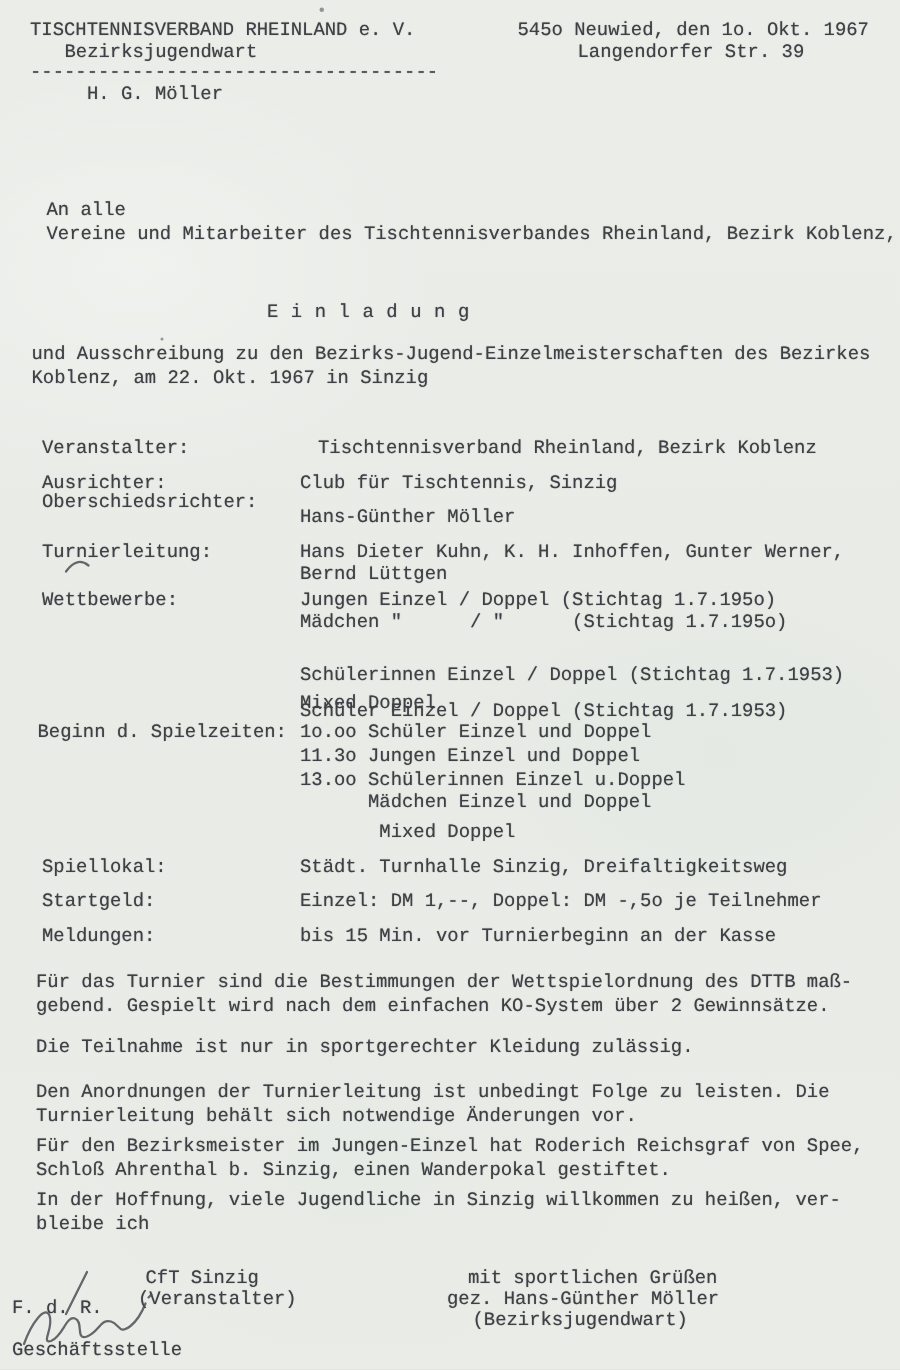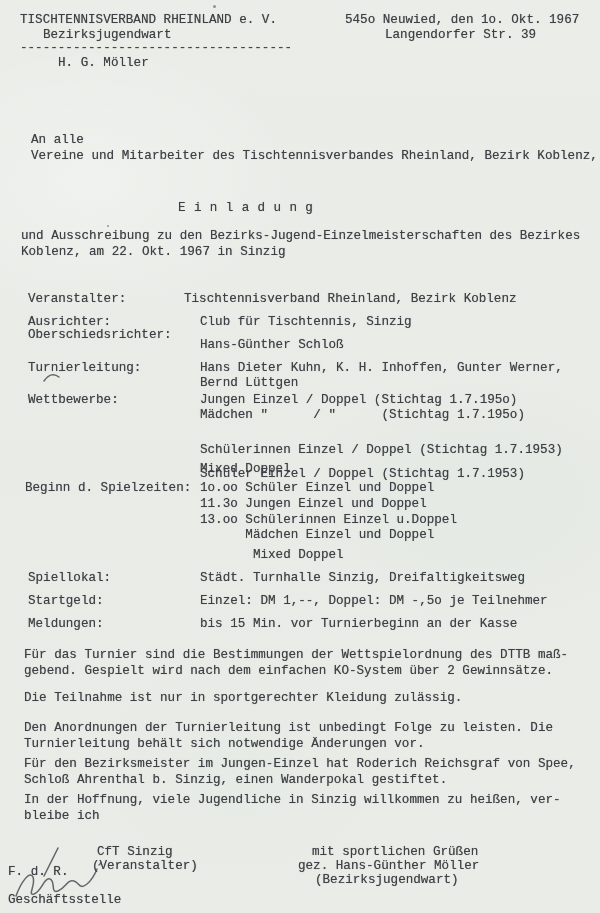--- a/index.html
+++ b/index.html
@@ -45,27 +45,27 @@
 
   <div class="ln" style="top:133px;left:31px;">An alle</div>
   <div class="ln" style="top:149px;left:31px;">Vereine und Mitarbeiter des Tischtennisverbandes Rheinland, Bezirk Koblenz,</div>
 
   <div class="ln heading" style="top:201px;left:178px;">E i n l a d u n g</div>
 
   <div class="ln" style="top:229px;left:21px;">und Ausschreibung zu den Bezirks-Jugend-Einzelmeisterschaften des Bezirkes</div>
   <div class="ln" style="top:245px;left:21px;">Koblenz, am 22. Okt. 1967 in Sinzig</div>
 
   <div class="ln" style="top:292px;left:28px;">Veranstalter:</div>
-  <div class="ln" style="top:292px;left:184px;">Tischtennisverband Rheinland, Bezirk Koblenz</div>
+  <div class="ln" style="top:292px;left:212px;">Tischtennisverband Rheinland, Bezirk Koblenz</div>
 
   <div class="ln" style="top:315px;left:28px;text-align:right;">Ausrichter:</div>
   <div class="ln" style="top:315px;left:200px;">Club für Tischtennis, Sinzig</div>
 
   <div class="ln" style="top:328px;left:28px;">Oberschiedsrichter:</div>
-  <div class="ln" style="top:338px;left:200px;">Hans-Günther Schloß</div>
+  <div class="ln" style="top:338px;left:200px;">Hans-Günther Möller</div>
 
   <div class="ln" style="top:361px;left:28px;">Turnierleitung:</div>
   <div class="ln" style="top:361px;left:200px;text-align:center;">Hans Dieter Kuhn, K. H. Inhoffen, Gunter Werner,</div>
   <div class="ln" style="top:376px;left:200px;">Bernd Lüttgen</div>
 
   <svg class="pen" style="top:370px;left:42px;" width="26" height="14" viewBox="0 0 26 14">
     <path d="M2,11 C7,4 12,3 17,7"></path>
   </svg>
 
   <div class="ln" style="top:393px;left:28px;">Wettbewerbe:</div>

